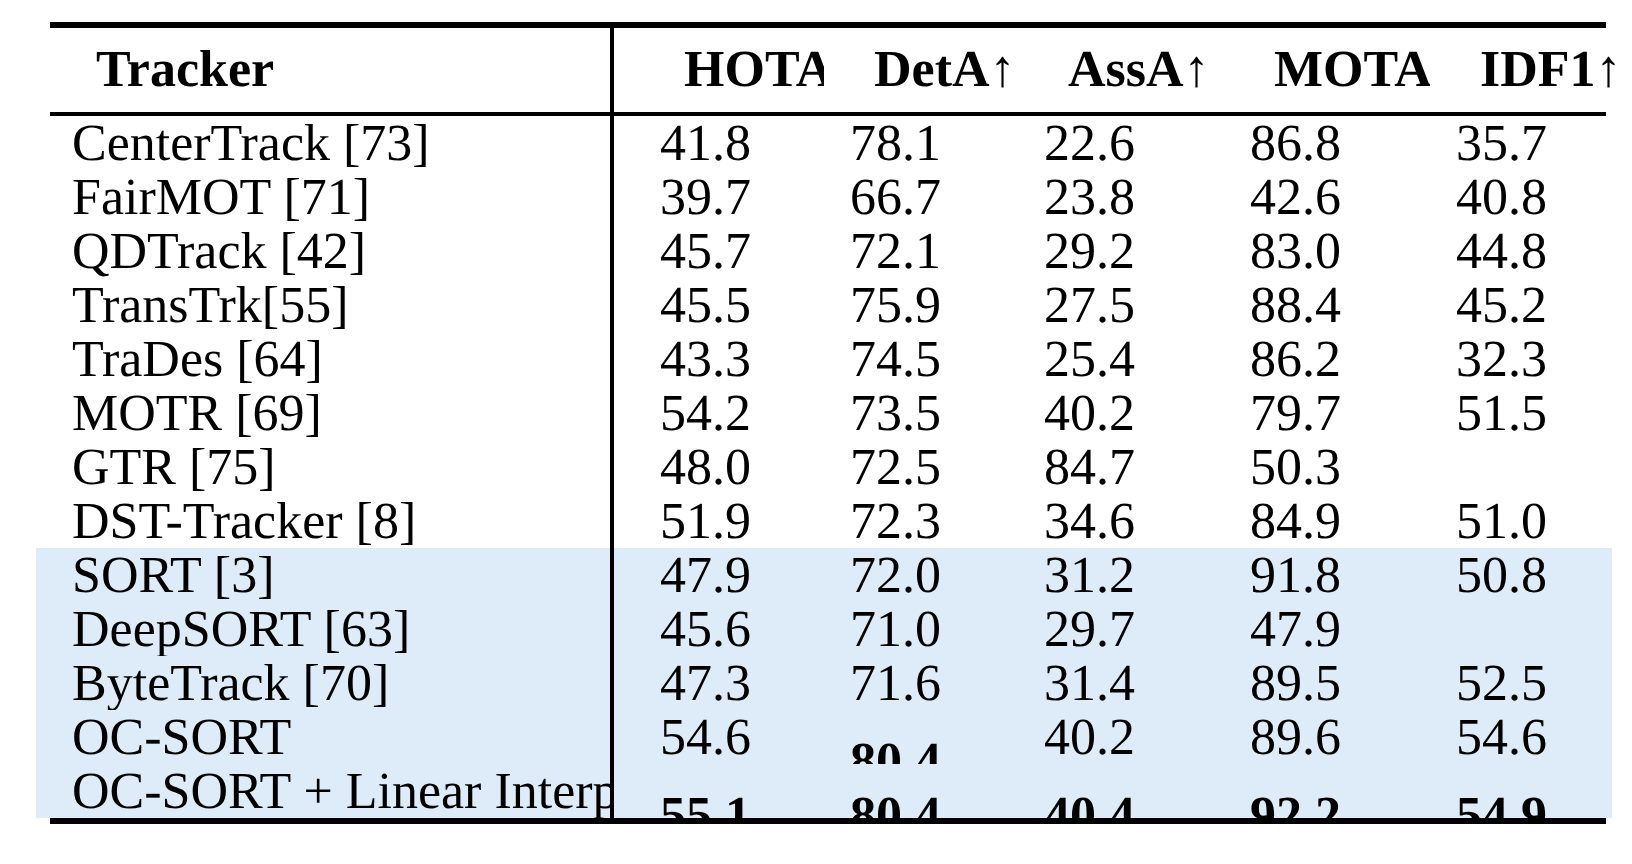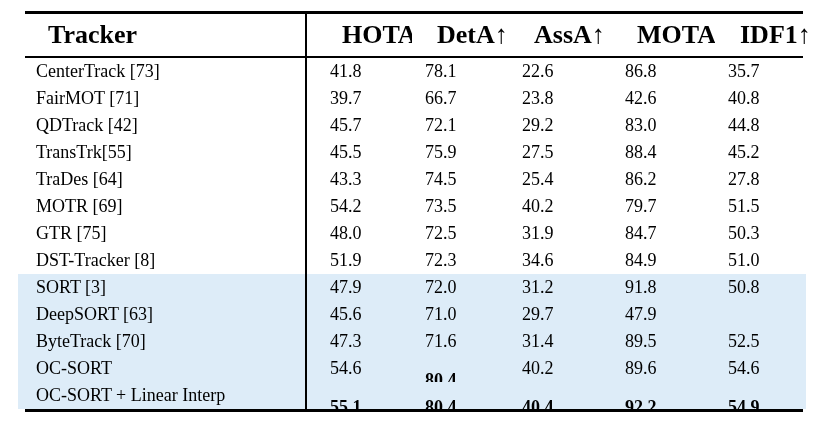--- a/index.html
+++ b/index.html
@@ -56,21 +56,21 @@
   }
   .body {
     position: absolute;
     left: 0;
     top: 47px;
     width: 788px;
   }
   .row {
     height: 27px;
     line-height: 27px;
-    font-size: 18px;
+    font-size: 26px;
   }
   .row.hl {
     background: var(--hl, #ddecf8);
   }
   .cell {
     white-space: nowrap;
     overflow: hidden;
   }
   .cell.tracker { padding-left: 18px; }
   .cell.num     { padding-left: 25px; }
@@ -127,35 +127,34 @@
           <div class="cell num">27.5</div>
           <div class="cell num">88.4</div>
           <div class="cell num">45.2</div>
         </div>
         <div class="row grid-row">
           <div class="cell tracker">TraDes [64]</div>
           <div class="cell num">43.3</div>
           <div class="cell num">74.5</div>
           <div class="cell num">25.4</div>
           <div class="cell num">86.2</div>
-          <div class="cell num">27.8</div>
+          <div class="cell num">32.3</div>
         </div>
         <div class="row grid-row">
           <div class="cell tracker">MOTR [69]</div>
           <div class="cell num">54.2</div>
           <div class="cell num">73.5</div>
           <div class="cell num">40.2</div>
           <div class="cell num">79.7</div>
           <div class="cell num">51.5</div>
         </div>
         <div class="row grid-row">
           <div class="cell tracker">GTR [75]</div>
           <div class="cell num">48.0</div>
           <div class="cell num">72.5</div>
-          <div class="cell num">31.9</div>
           <div class="cell num">84.7</div>
           <div class="cell num">50.3</div>
         </div>
         <div class="row grid-row">
           <div class="cell tracker">DST-Tracker [8]</div>
           <div class="cell num">51.9</div>
           <div class="cell num">72.3</div>
           <div class="cell num">34.6</div>
           <div class="cell num">84.9</div>
           <div class="cell num">51.0</div>

